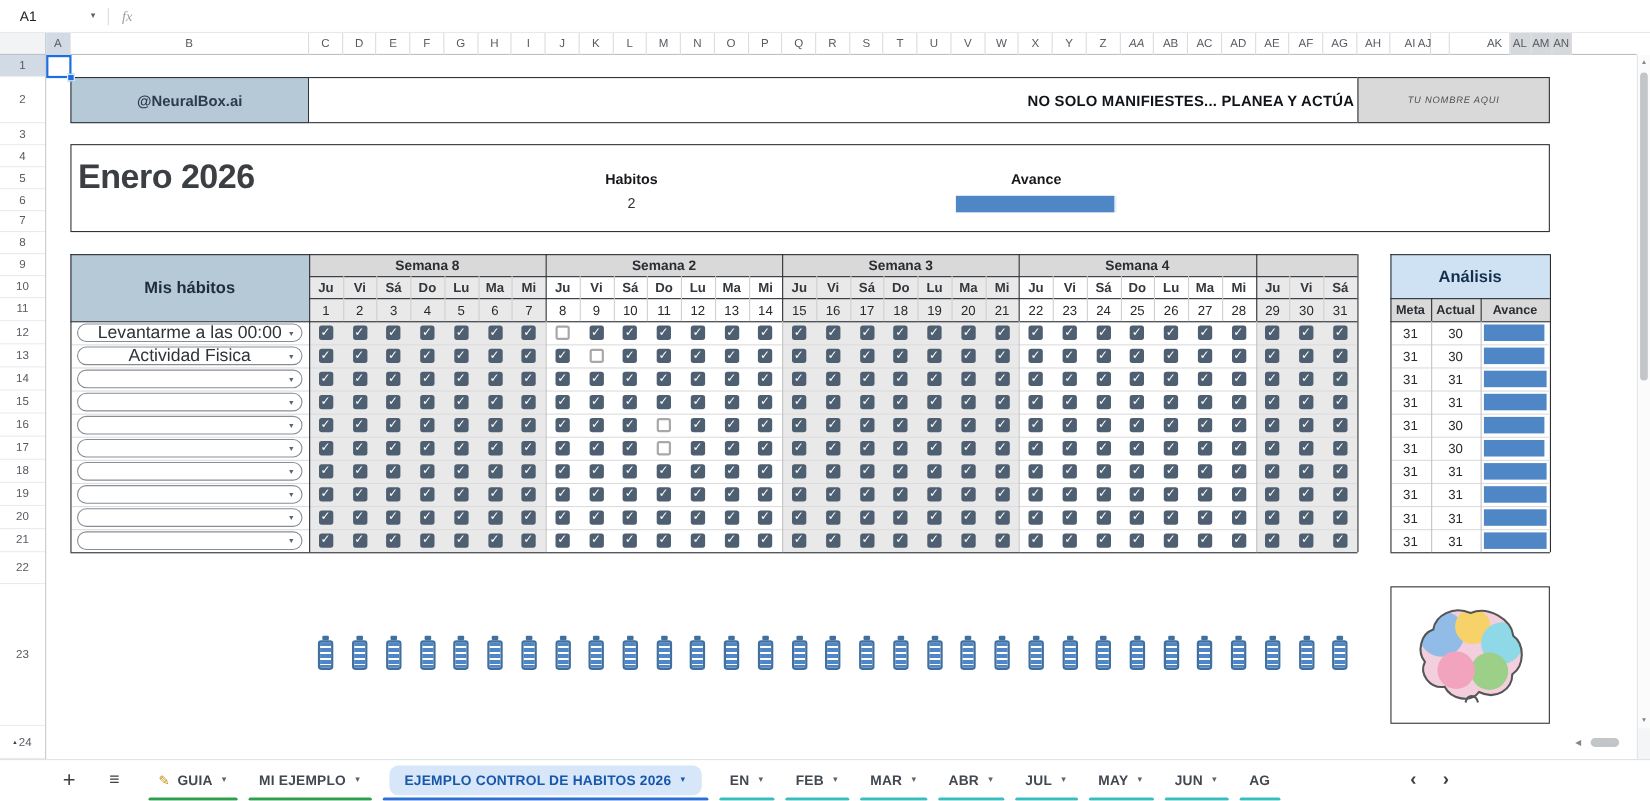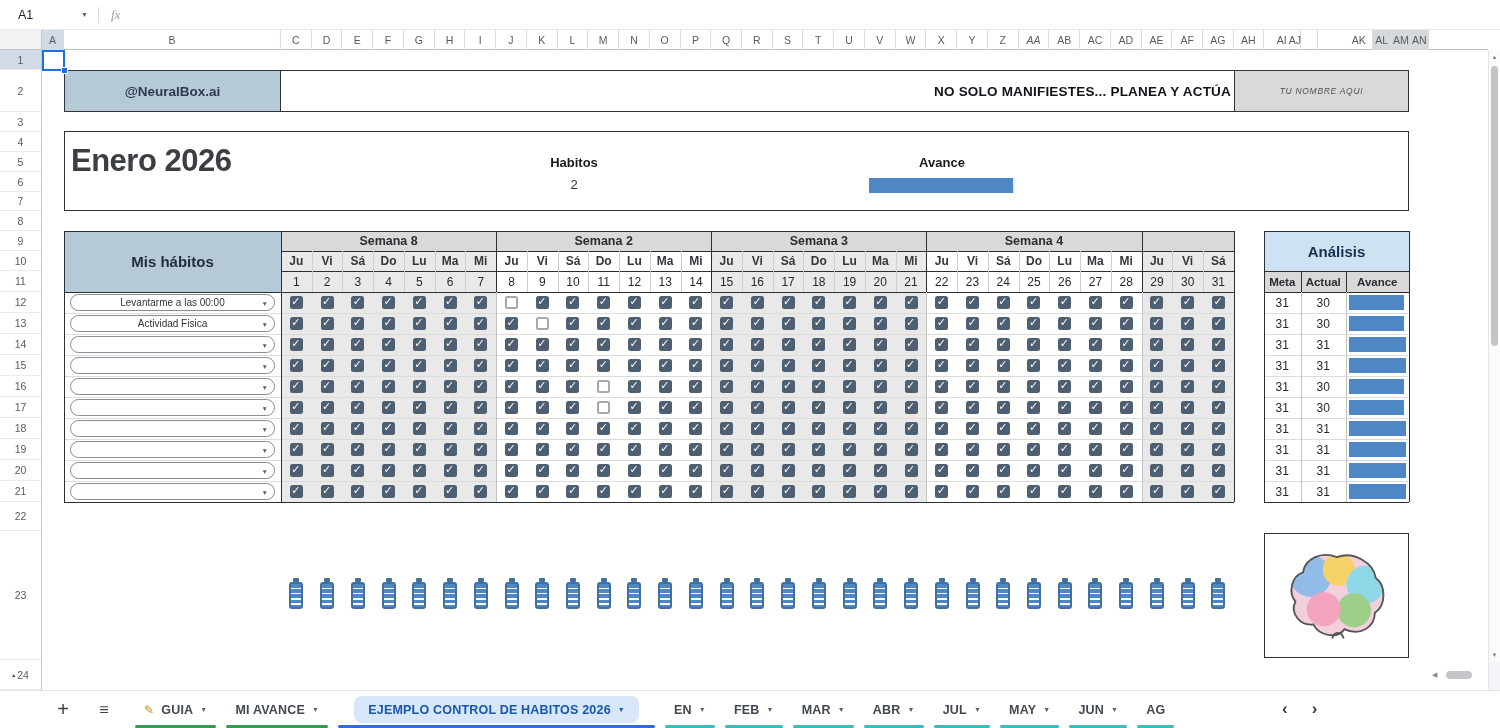--- a/index.html
+++ b/index.html
@@ -42,21 +42,21 @@
 #stat-progreso{left:947px;top:23px}
 #sumbartrack{margin:8px auto 0;width:146px;height:15px;background:#e8edf4}
 #sumbarfill{height:100%;background:var(--accent,#4f86c6)}
 
 #mishabitos{position:absolute;left:64px;top:231px;width:217px;height:61px;background:var(--banner-blue,#b5c9d6);display:flex;align-items:center;justify-content:center;font-size:15px;font-weight:700;color:#1f2c39}
 .weekcell{position:absolute;background:#d9d9d9;display:flex;align-items:center;justify-content:center;font-size:12.5px;font-weight:700;color:#2a2e33}
 .dayletter{position:absolute;display:flex;align-items:center;justify-content:center;font-size:12px;font-weight:700;color:#34383c}
 .daynum{position:absolute;display:flex;align-items:center;justify-content:center;font-size:12px;color:#26292d}
 .ln{position:absolute;pointer-events:none}
 .chip{position:absolute;background:#fff;border:1px solid #878d95;border-radius:9px;display:flex;align-items:center;justify-content:center;cursor:pointer}
-.chiptext{font-size:10px;color:#2f3337}
+.chiptext{font-size:16px;color:#2f3337}
 .chiparrow{position:absolute;right:6px;top:5px;font-size:6.5px;color:#5f6368}
 .cb{position:absolute;width:13px;height:13px;border-radius:2.5px;cursor:pointer}
 .cb.on{background:var(--checkbox,#4d5f70)}
 .cb.on::after{content:"✓";position:absolute;left:1.5px;top:-1px;font-size:11px;font-weight:700;color:#fff}
 .cb.off{background:#fff;border:2px solid #a8a8a8}
 
 #analysistitle{position:absolute;left:1264px;top:231px;width:145px;height:40px;background:var(--analysis-blue,#cfe2f3);display:flex;align-items:center;justify-content:center;font-size:15px;font-weight:700;color:#14304c}
 .ahead{position:absolute;background:#d9d9d9;display:flex;align-items:center;justify-content:center;font-size:11.5px;font-weight:700;color:#2a2e33}
 .acell{position:absolute;display:flex;align-items:center;justify-content:center;font-size:12px;color:#26292d}
 
@@ -71,21 +71,21 @@
 #hscroll{position:absolute;left:1432px;top:664px;width:56px;height:22px;display:flex;align-items:center}
 #harrow{font-size:7px;color:#80868b;cursor:pointer}
 #hthumb{width:26px;height:8px;background:#c3c6c9;border-radius:4px;margin-left:9px;cursor:pointer}
 
 #tabbar{position:absolute;left:0;top:690px;width:100%;height:38px;background:#fff;border-top:1px solid #e0e3e7;display:flex;align-items:center}
 #addsheet{margin-left:51px;font-size:20px;color:#3c4043;cursor:pointer;width:24px;text-align:center}
 #allsheets{margin-left:17px;font-size:16px;color:#3c4043;cursor:pointer;width:24px;text-align:center}
 #tabs{display:flex;height:38px;margin-left:14px;align-items:center}
 .tab{position:relative;height:38px;display:flex;align-items:center;cursor:pointer;white-space:nowrap}
 .tabinner{display:flex;align-items:center;gap:7px;padding:0 14px;height:38px;font-size:12.5px;font-weight:700;color:#41484f;letter-spacing:.2px}
-.tab.active .tabinner{height:27px;background:#d8e6f9;border-radius:8px;color:#1757ab;margin:0 21px}
+.tab.active .tabinner{height:27px;background:#d8e6f9;border-radius:8px;color:#1757ab;margin:0 11px}
 .tabarrow{font-size:7px;color:#5f6368}
 .tab.active .tabarrow{color:#1757ab}
 .tabicon{font-size:12px;color:#c28b00}
 .stripe{position:absolute;left:5px;right:5px;bottom:1px;height:3px;border-radius:1.5px}
 #tabnav{position:absolute;left:1272px;top:690px;height:38px;display:flex;gap:24px;align-items:center;padding-left:10px}
 .navarrow{font-size:17px;font-weight:700;color:#3c4043;cursor:pointer}
 </style>
 </head>
 <body>
 
@@ -288,21 +288,21 @@
         <div class="tab">
           <div class="tabinner">
             <span class="tabicon">✎</span>
             <span>GUIA</span>
             <span class="tabarrow">▼</span>
           </div>
           <div class="stripe" style="background: rgb(46, 158, 79);"></div>
         </div>
         <div class="tab">
           <div class="tabinner">
-            <span>MI AVANCE</span>
+            <span>MI EJEMPLO</span>
             <span class="tabarrow">▼</span>
           </div>
           <div class="stripe" style="background: rgb(46, 158, 79);"></div>
         </div>
         <div class="tab active">
           <div class="tabinner">
             <span>EJEMPLO CONTROL DE HABITOS 2026</span>
             <span class="tabarrow">▼</span>
           </div>
           <div class="stripe" style="background: rgb(45, 111, 210);"></div>

